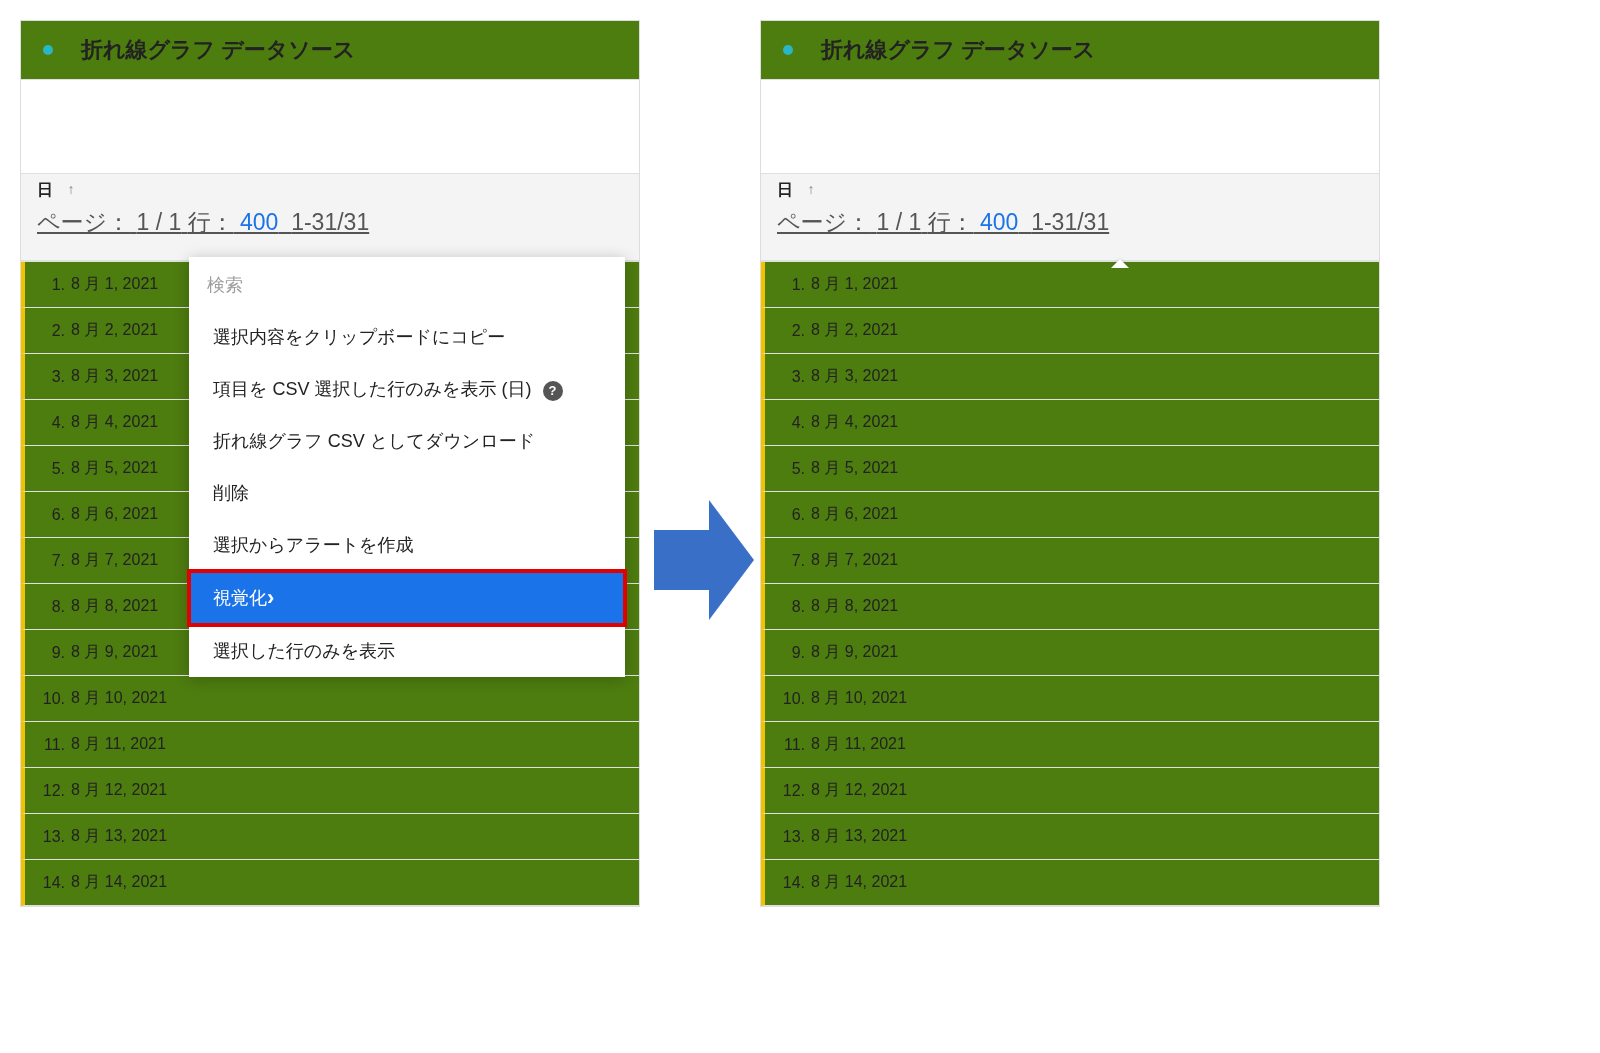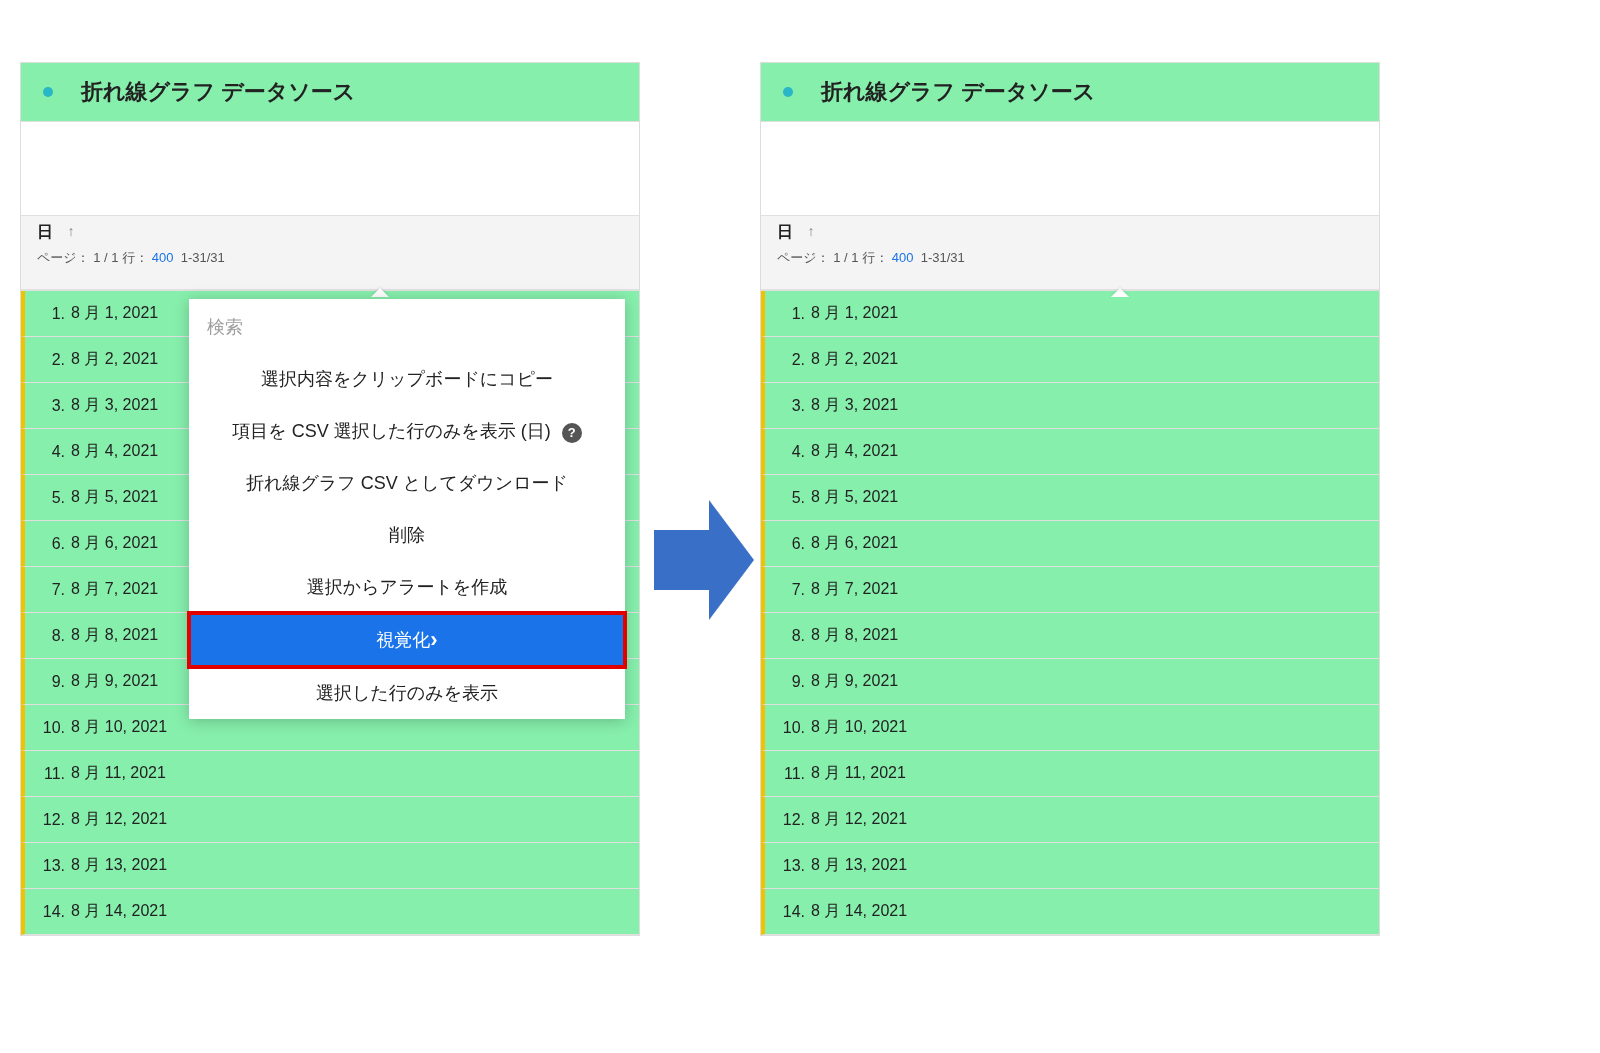--- a/index.html
+++ b/index.html
@@ -13,22 +13,21 @@
     height: 1053px;
     overflow: hidden;
     position: relative;
     display: flex;
     align-items: flex-start;
     padding-top: 20px;
   }
   .panel {
     border: 1px solid #ddd;
     position: relative;
-    background: #86efac;
-    margin-top: 42px;
+    background: #4d7c0f;
   }
   .left-panel {
     width: 620px;
     margin-left: 20px;
   }
   .right-panel {
     width: 620px;
     margin-left: 120px;
   }
   .title-row {
@@ -59,23 +58,24 @@
   .colhead .colname { font-weight: 700; }
   .sort-up {
     color: #888;
     margin-left: 10px;
     font-size: 14px;
     display:inline-block;
     transform: translateY(-1px);
   }
   .pager {
     color: #555;
-    font-size: 13px;
+    font-size: 23px;
     padding: 6px 0 22px 0;
     position: relative;
+    text-decoration: underline;
   }
   .pager .rows { color: #1a73e8; }
   .table {
     border-top: 1px solid #e0e0e0;
   }
   .row {
     display: flex;
     align-items: center;
     height: 46px;
     border-bottom: 1px solid #e0e0e0;
@@ -97,21 +97,21 @@
     padding: 14px 18px;
     color: #9e9e9e;
     font-size: 18px;
   }
   .menu .item {
     padding: 14px 24px;
     font-size: 18px;
     color: #222;
     display: flex;
     align-items: center;
-    justify-content: center;
+    justify-content: flex-start;
   }
   .menu .item .help {
     width:20px;height:20px;border-radius:50%;
     background:#555;color:#fff;font-size:13px;font-weight:700;
     display:inline-flex;align-items:center;justify-content:center;
     margin-left:6px;
   }
   .menu .item.highlight {
     background: #1a73e8;
     color: #fff;

